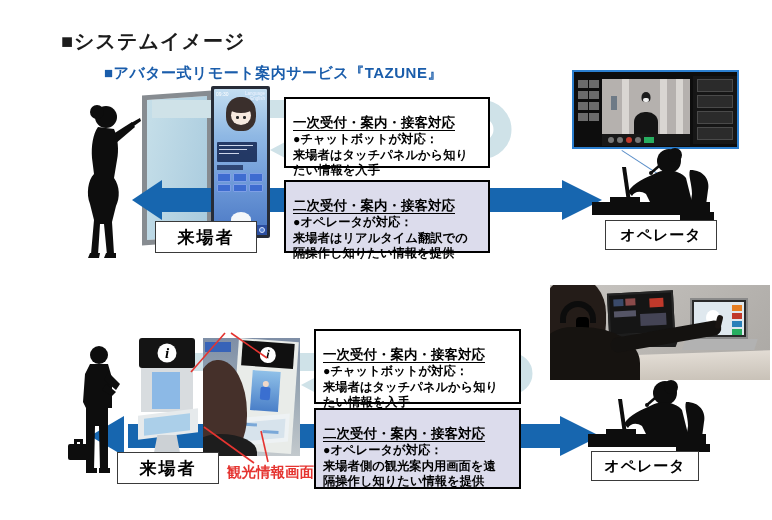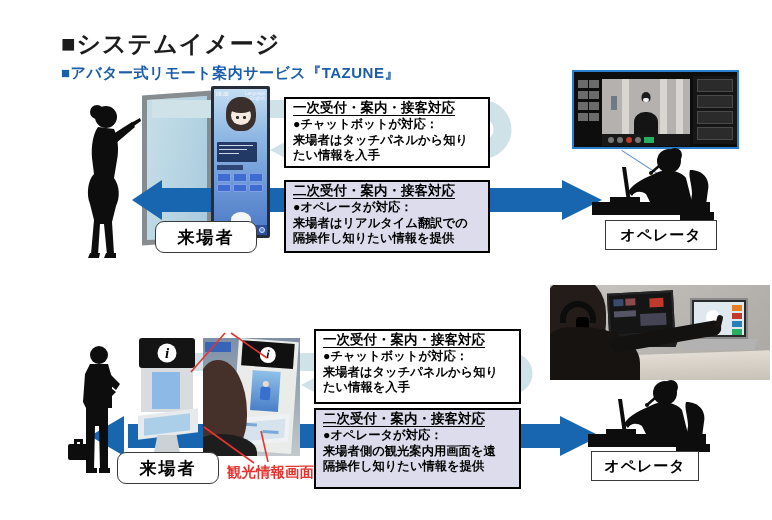--- a/index.html
+++ b/index.html
@@ -1,47 +1,47 @@
 <!DOCTYPE html>
 <html><head>
 <meta charset="utf-8">
 <style>
   html,body{margin:0;padding:0;background:#fff;}
   .canvas{position:relative;width:772px;height:520px;background:#ffffff;overflow:hidden;
           font-family:"Liberation Sans","DejaVu Sans",sans-serif;}
   .abs{position:absolute;}
 
   
-  .main-title{left:61px;top:28px;font-size:24px;font-weight:bold;color:#1c1c1c;letter-spacing:1px;z-index:7;}
-  .sec-heading{font-size:15px;font-weight:bold;color:#1a5dab;letter-spacing:.5px;z-index:7;}
+  .main-title{left:61px;top:28px;font-size:20px;font-weight:bold;color:#1c1c1c;letter-spacing:1px;z-index:7;}
+  .sec-heading{font-size:15px;font-weight:bold;color:#1a5dab;letter-spacing:.5px;z-index:7;margin-left:43px;}
   .h1{left:61px;top:64px;}
   .h2{left:61px;top:275px;}
 
   
-  .ibox{box-sizing:border-box;border:2.2px solid #000;background:#fff;padding:0 6px 2px 7px;z-index:4;}
+  .ibox{box-sizing:border-box;border:2.2px solid #000;background:#fff;padding:15px 6px 2px 7px;z-index:4;}
   .ibox.lav{background:#dcdcec;}
   .ibox .hd{font-size:13.5px;font-weight:bold;color:#000;white-space:nowrap;}
   .ibox .hd span{border-bottom:1.5px solid #000;padding-bottom:0px;}
   .ibox .ln{font-size:12.3px;font-weight:bold;color:#000;white-space:nowrap;line-height:1.28;}
   .b1s1{left:284px;top:97px;width:206px;height:71px;}
   .b2s1{left:284px;top:180px;width:206px;height:73px;}
   .b1s2{left:314px;top:329px;width:207px;height:75px;}
   .b2s2{left:314px;top:408px;width:207px;height:81px;}
 
   
   .svgabs{position:absolute;z-index:2;}
   .dk-band{position:absolute;background:#1766af;z-index:2;}
   .tri{position:absolute;width:0;height:0;z-index:2;}
   .tri-l{border-top:20px solid transparent;border-bottom:20px solid transparent;border-right:30px solid #1766af;}
   .tri-r{border-top:20px solid transparent;border-bottom:20px solid transparent;border-left:40px solid #1766af;}
 
   
   .tagbox{box-sizing:border-box;border:1.5px solid #3a3a3a;background:#fff;display:flex;
           align-items:center;justify-content:center;font-weight:bold;color:#000;z-index:5;}
-  .tag17{font-size:17px;letter-spacing:2px;border-radius:9px;}
+  .tag17{font-size:17px;letter-spacing:2px;}
   .tag15{font-size:15px;letter-spacing:1px;}
 
   
   .empty-panel{left:142px;top:93px;width:70px;height:150px;z-index:1;box-sizing:border-box;
      border:5px solid #878c91;background:linear-gradient(100deg,#c6dfe9,#a9cbde);transform:skewY(-4deg);}
   .avatar-display{left:211px;top:86px;width:59px;height:152px;background:#262c38;border-radius:2px;
      padding:3px;box-sizing:border-box;z-index:3;}
   .avatar-screen{position:relative;width:100%;height:100%;overflow:hidden;border-radius:1px;
      background:linear-gradient(180deg,#c4def1 0%,#8fb8e4 32%,#6a96d6 68%,#4a78c4 100%);}
   .scr-time{position:absolute;left:2px;top:2px;font-size:5px;color:#fff;}

